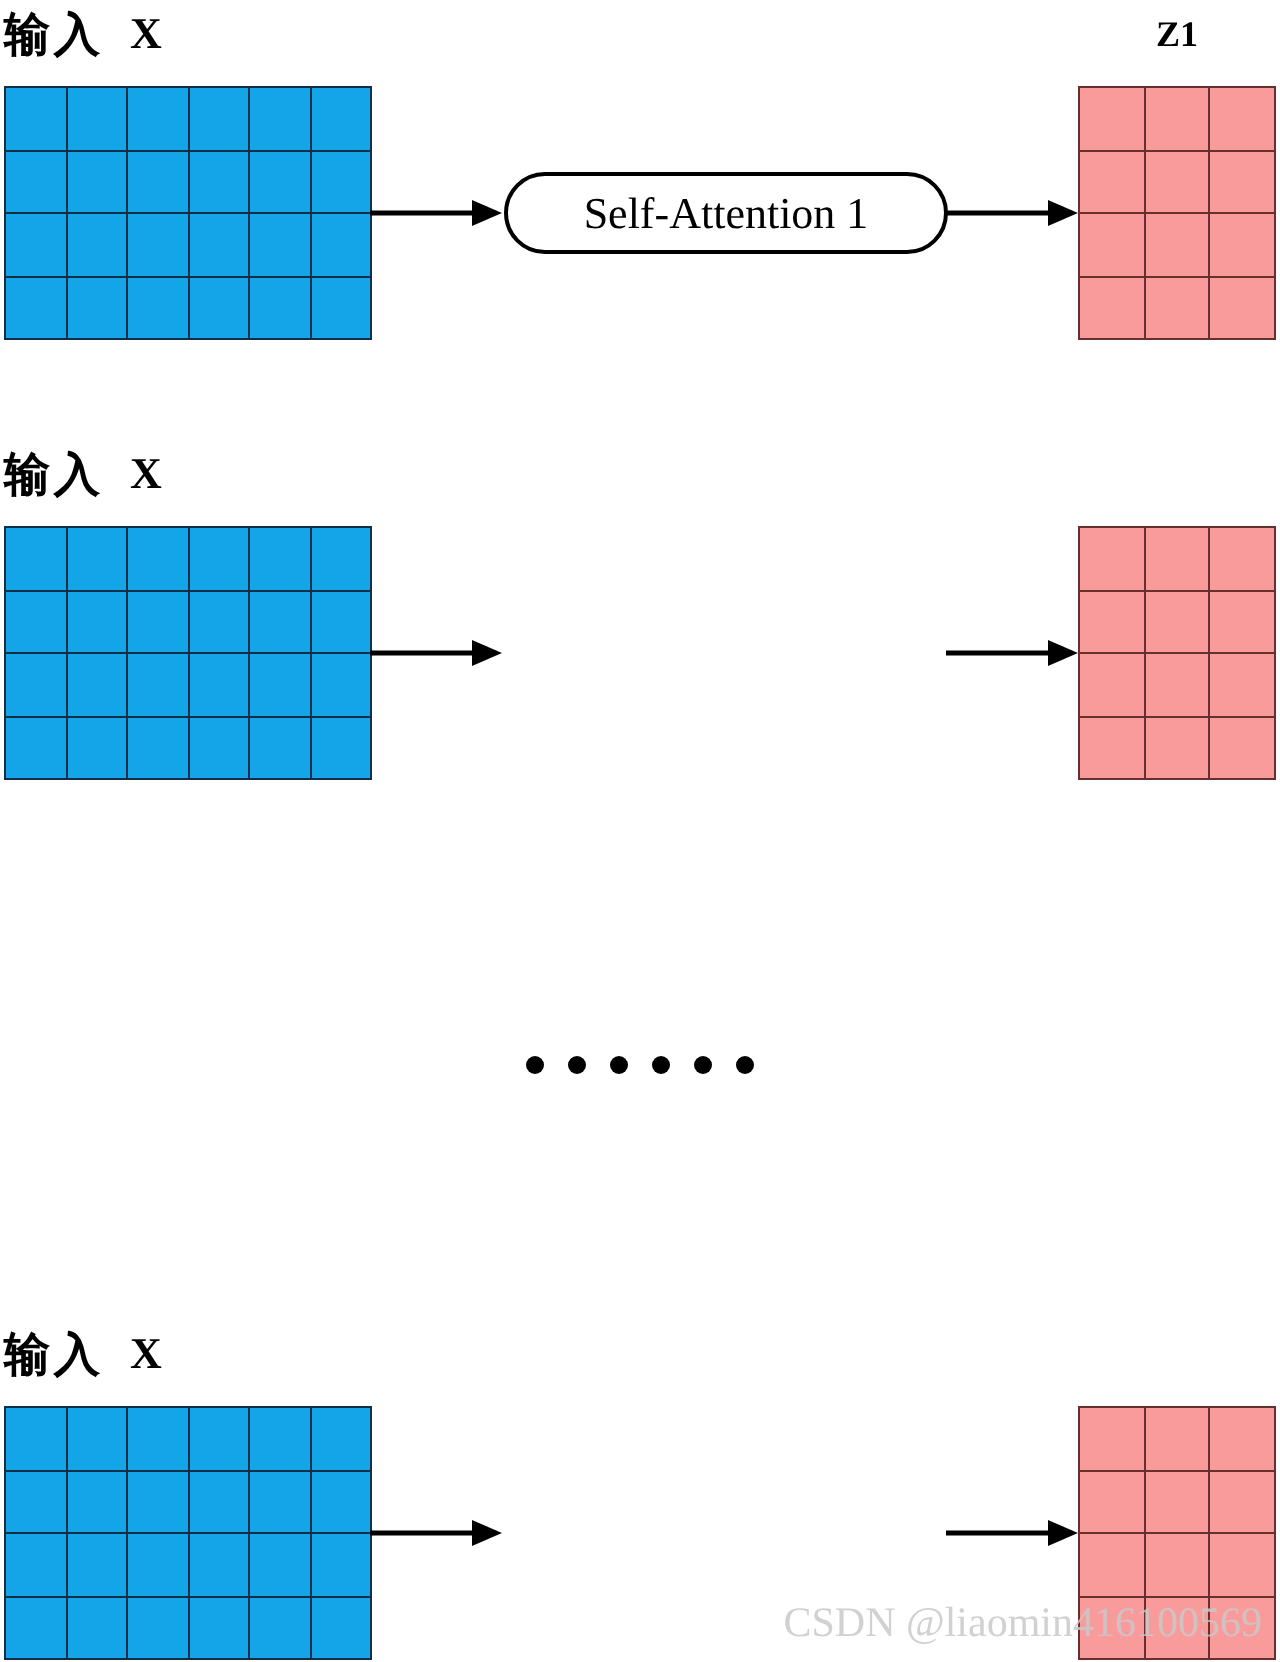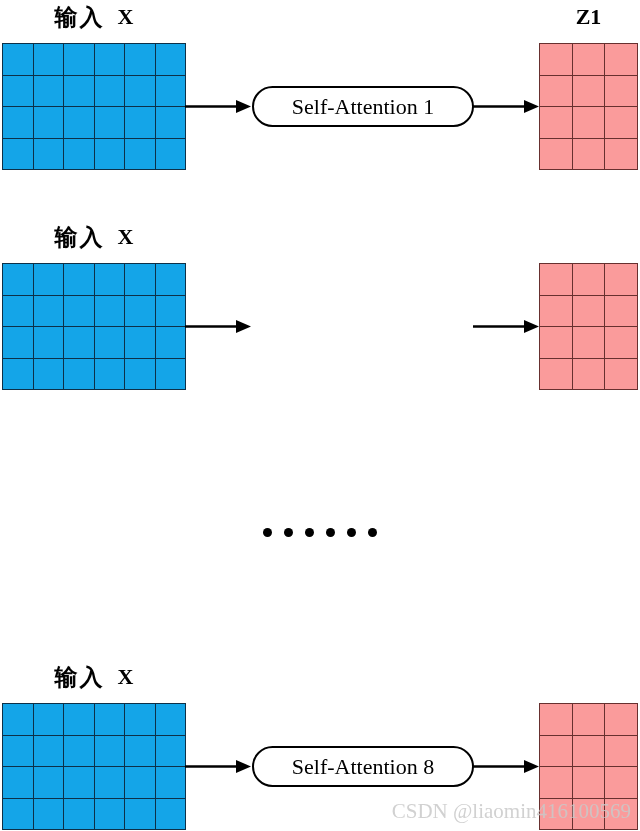--- a/index.html
+++ b/index.html
@@ -7,30 +7,30 @@
     position:relative;width:640px;height:831px;background:#ffffff;
     overflow:hidden;font-family:"Liberation Serif",serif;color:#000;
   }
   .row{position:absolute;left:0;width:640px;height:171px;}
   .row.r1{top:0;}
   .row.r2{top:220px;}
   .row.r3{top:660px;}
 
   .input-label{
     position:absolute;left:2px;top:2px;width:184px;height:30px;
-    display:flex;align-items:center;justify-content:center;
+    display:flex;align-items:center;justify-content:flex-start;
     font-size:23px;font-weight:bold;
   }
   .input-label .cjk{letter-spacing:2px;}
   .input-label .var{margin-left:13px;font-size:22px;}
 
   .output-label{
     position:absolute;left:539px;top:2px;width:99px;height:30px;
     display:flex;align-items:center;justify-content:center;
-    font-size:22px;font-weight:bold;
+    font-size:18px;font-weight:bold;
   }
 
   .matrix{
     position:absolute;top:43px;display:grid;gap:1px;padding:1px;
     box-sizing:border-box;
   }
   .matrix.input{left:2px;width:184px;height:127px;background:var(--input-grid);}
   .matrix.input .cell{background:var(--input-fill);}
   .matrix.output{left:539px;width:99px;height:127px;background:var(--output-grid);}
   .matrix.output .cell{background:var(--output-fill);}
@@ -215,23 +215,20 @@
         <div class="cell"></div>
         <div class="cell"></div>
         <div class="cell"></div>
         <div class="cell"></div>
         <div class="cell"></div>
       </div>
     <svg class="arrow left" viewBox="0 0 67 17">
       <line x1="0" y1="8.5" x2="53" y2="8.5" stroke="#000" stroke-width="2.5"></line>
       <polygon points="51,2 66,8.5 51,15" fill="#000"></polygon>
     </svg>
-    <div class="capsule">
-      <span>Self-Attention 8</span>
-    </div>
     <svg class="arrow right" viewBox="0 0 67 17">
       <line x1="0" y1="8.5" x2="53" y2="8.5" stroke="#000" stroke-width="2.5"></line>
       <polygon points="51,2 66,8.5 51,15" fill="#000"></polygon>
     </svg>
     <div class="matrix output" style="grid-template-columns: repeat(3, 1fr);">
         <div class="cell"></div>
         <div class="cell"></div>
         <div class="cell"></div>
         <div class="cell"></div>
         <div class="cell"></div>

